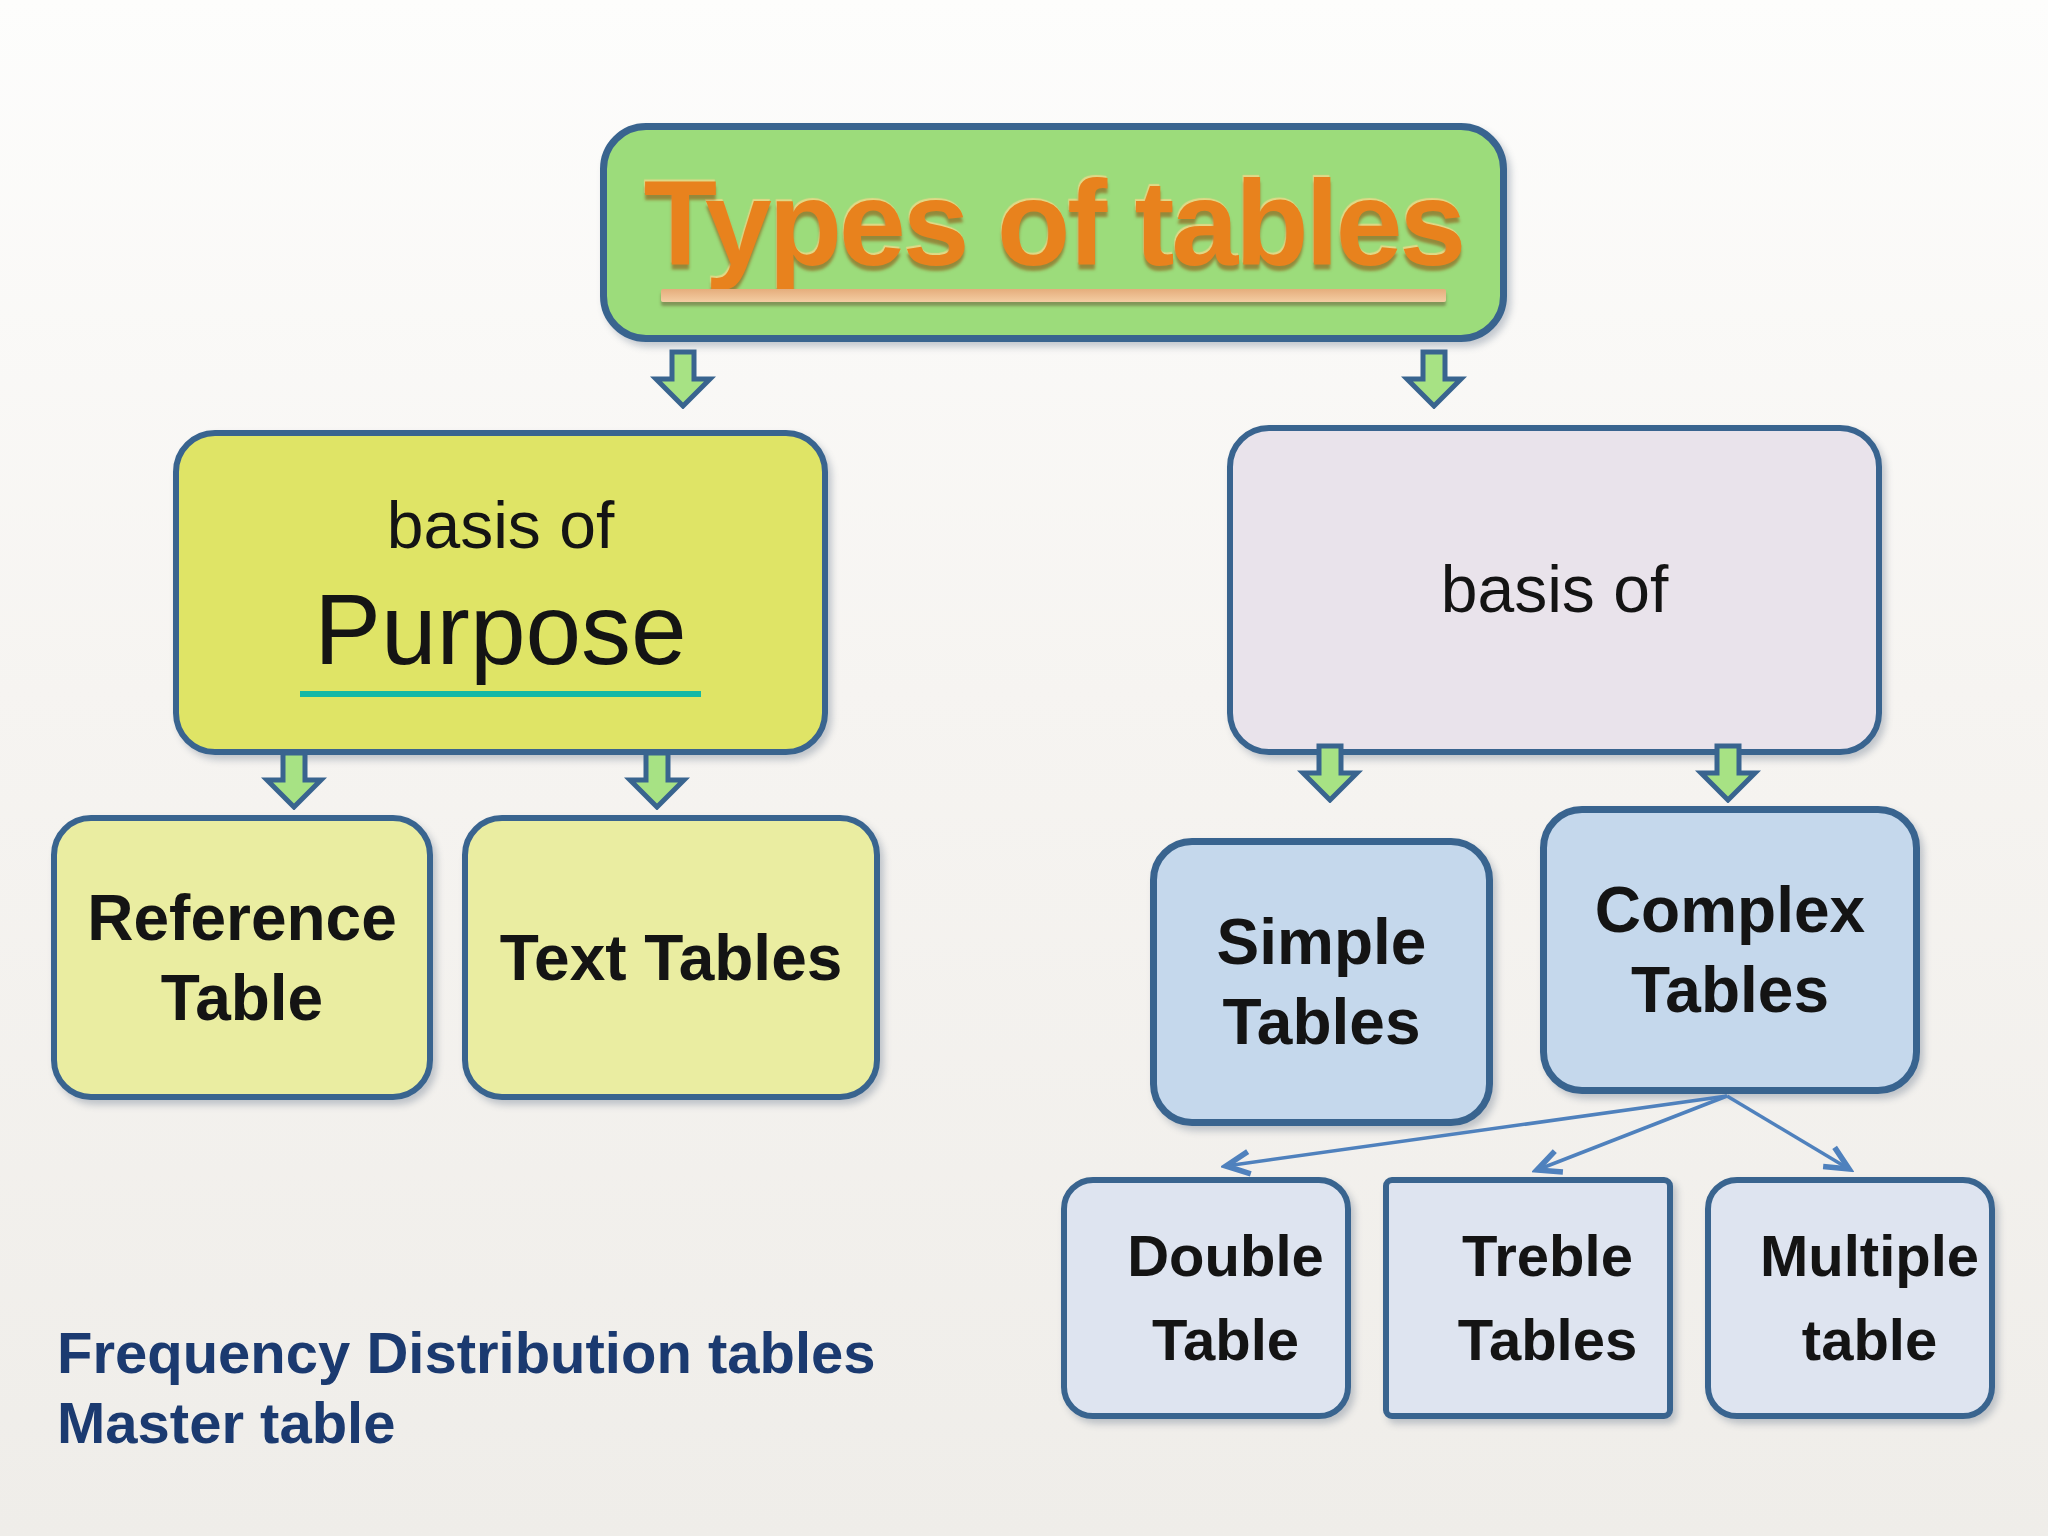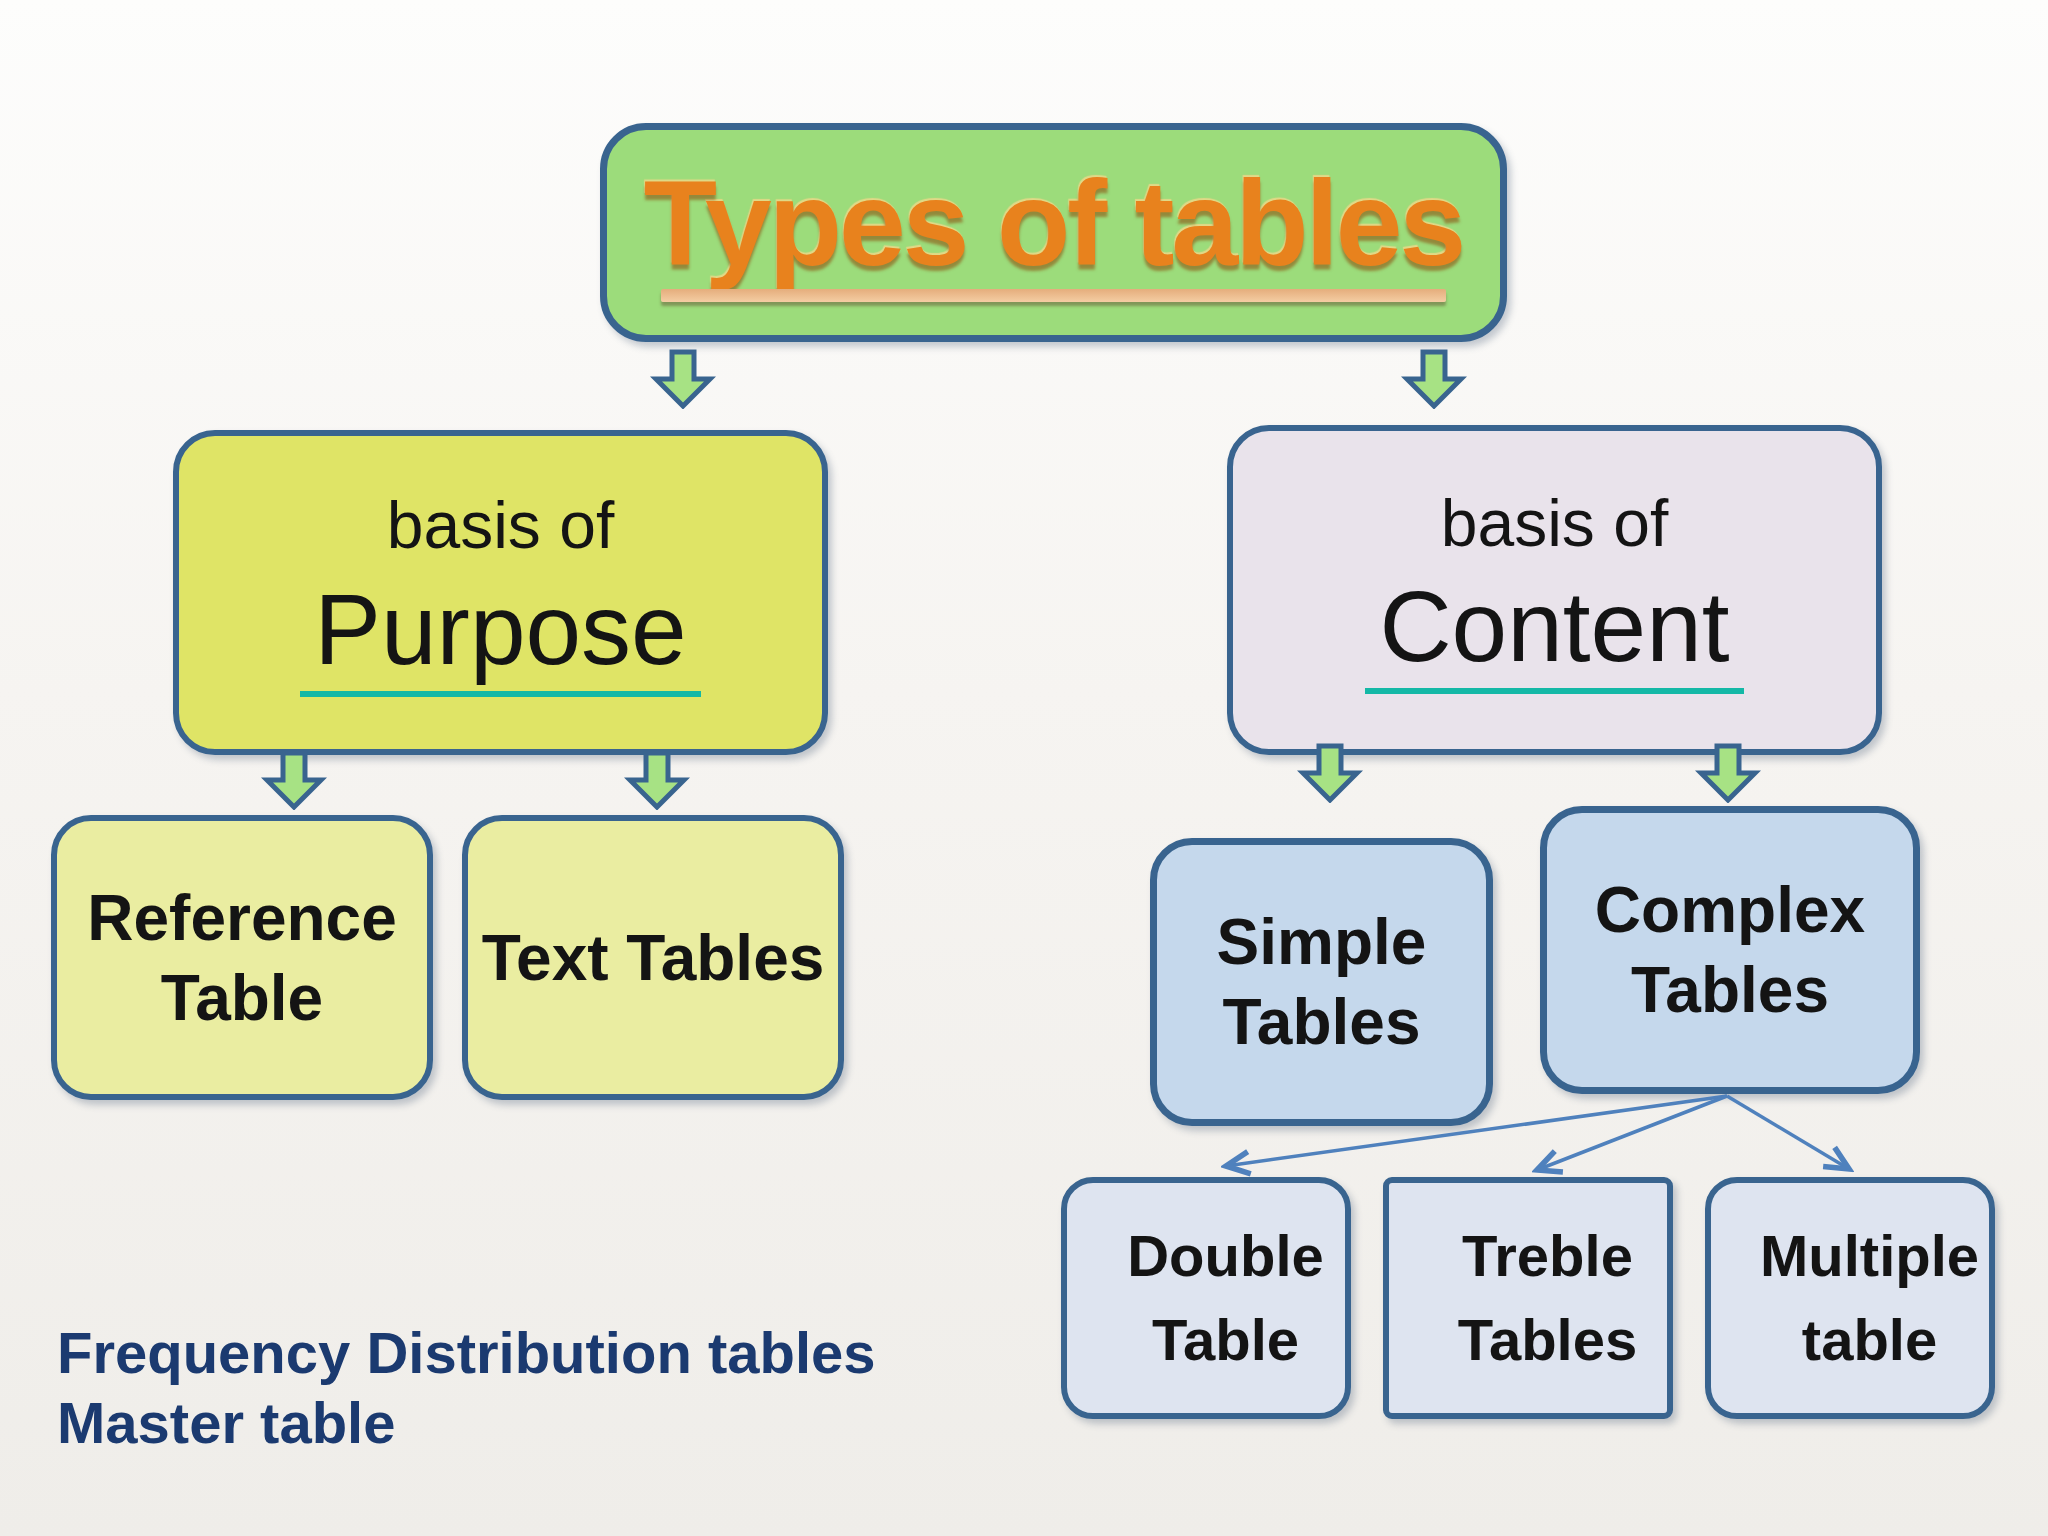--- a/index.html
+++ b/index.html
@@ -36,21 +36,21 @@
   .purpose-box{left:173px;top:430px;background:var(--purpose-fill,#dfe466);}
   .content-box{left:1227px;top:425px;height:330px;background:var(--content-fill,#e9e3eb);}
   .branch-prefix{font-size:66px;line-height:1.15;}
   .branch-label{
     font-size:100px;font-weight:normal;line-height:1.15;margin-top:8px;
     border-bottom:6px solid #14b8a6;padding:0 14px 4px 14px;
   }
   
   .leaf{font-weight:bold;font-size:64px;line-height:1.25;}
   .ref-box{left:51px;top:815px;width:382px;height:285px;border-radius:40px;background:var(--purpose-child-fill,#eaeda1);}
-  .text-box{left:462px;top:815px;width:382px;height:285px;border-radius:40px;background:var(--purpose-child-fill,#eaeda1);}
+  .text-box{left:462px;top:815px;width:418px;height:285px;border-radius:40px;background:var(--purpose-child-fill,#eaeda1);}
   .simple-box{left:1150px;top:838px;width:343px;height:288px;border-radius:42px;border-width:7px;background:var(--content-child-fill,#c5d8ec);}
   .complex-box{left:1540px;top:806px;width:380px;height:288px;border-radius:42px;border-width:7px;background:var(--content-child-fill,#c5d8ec);}
   
   .sub-leaf{font-weight:bold;font-size:58px;line-height:1.45;padding-left:39px;}
   .double-box{left:1061px;top:1177px;width:290px;height:242px;border-radius:32px;background:var(--complex-child-fill,#dee4f0);}
   .treble-box{left:1383px;top:1177px;width:290px;height:242px;border-radius:9px;background:var(--complex-child-fill,#dee4f0);}
   .multiple-box{left:1705px;top:1177px;width:290px;height:242px;border-radius:32px;background:var(--complex-child-fill,#dee4f0);}
   
   .block-arrow{position:absolute;width:66px;height:60px;}
   .block-arrow path{fill:var(--arrow-green,#a7e284);stroke:var(--node-border,#39648f);stroke-width:5;stroke-linejoin:miter;}
@@ -88,21 +88,20 @@
     <path d="M21 3 H43 V30 H59 L32 57 L5 30 H21 Z"></path>
   </svg>
 
   <div class="node branch-box purpose-box">
     <span class="branch-prefix">basis of</span>
     <span class="branch-label">Purpose</span>
   </div>
 
   <div class="node branch-box content-box">
     <span class="branch-prefix">basis of</span>
-    <span class="branch-label">Content</span>
   </div>
 
   <svg class="block-arrow arr-p1" viewBox="0 0 64 60">
     <path d="M21 3 H43 V30 H59 L32 57 L5 30 H21 Z"></path>
   </svg>
   <svg class="block-arrow arr-p2" viewBox="0 0 64 60">
     <path d="M21 3 H43 V30 H59 L32 57 L5 30 H21 Z"></path>
   </svg>
   <svg class="block-arrow arr-c1" viewBox="0 0 64 60">
     <path d="M21 3 H43 V30 H59 L32 57 L5 30 H21 Z"></path>

